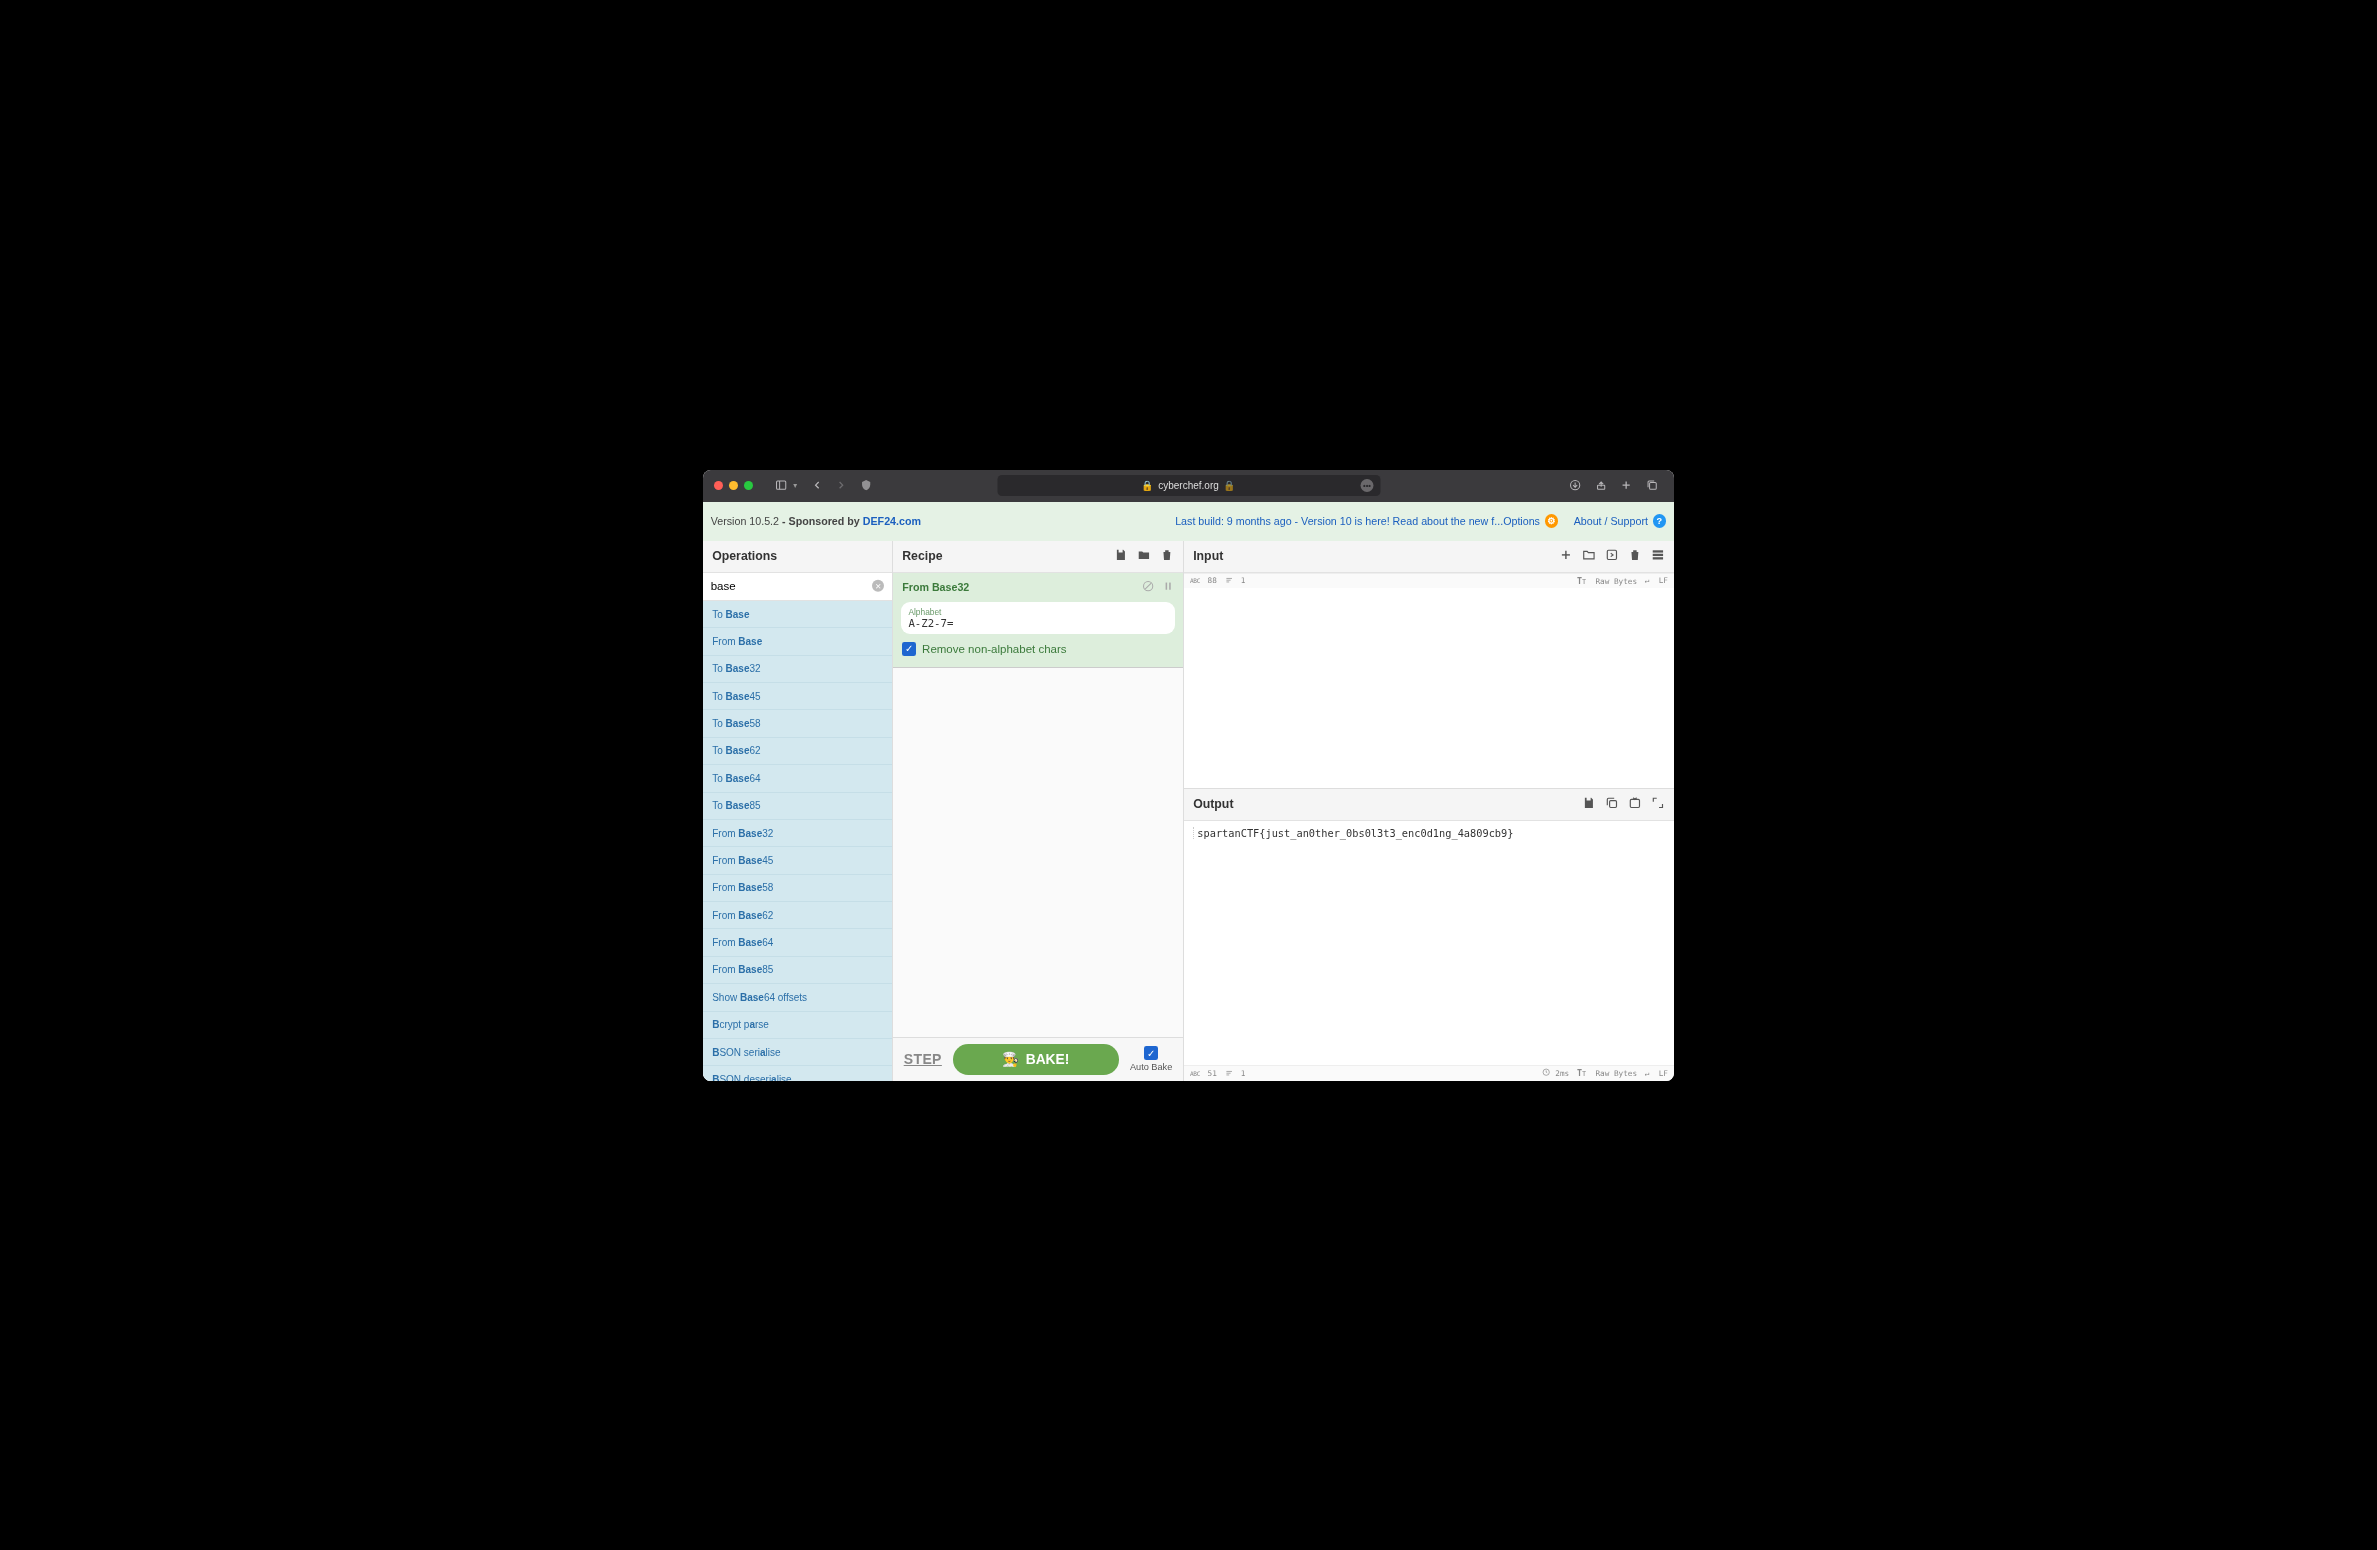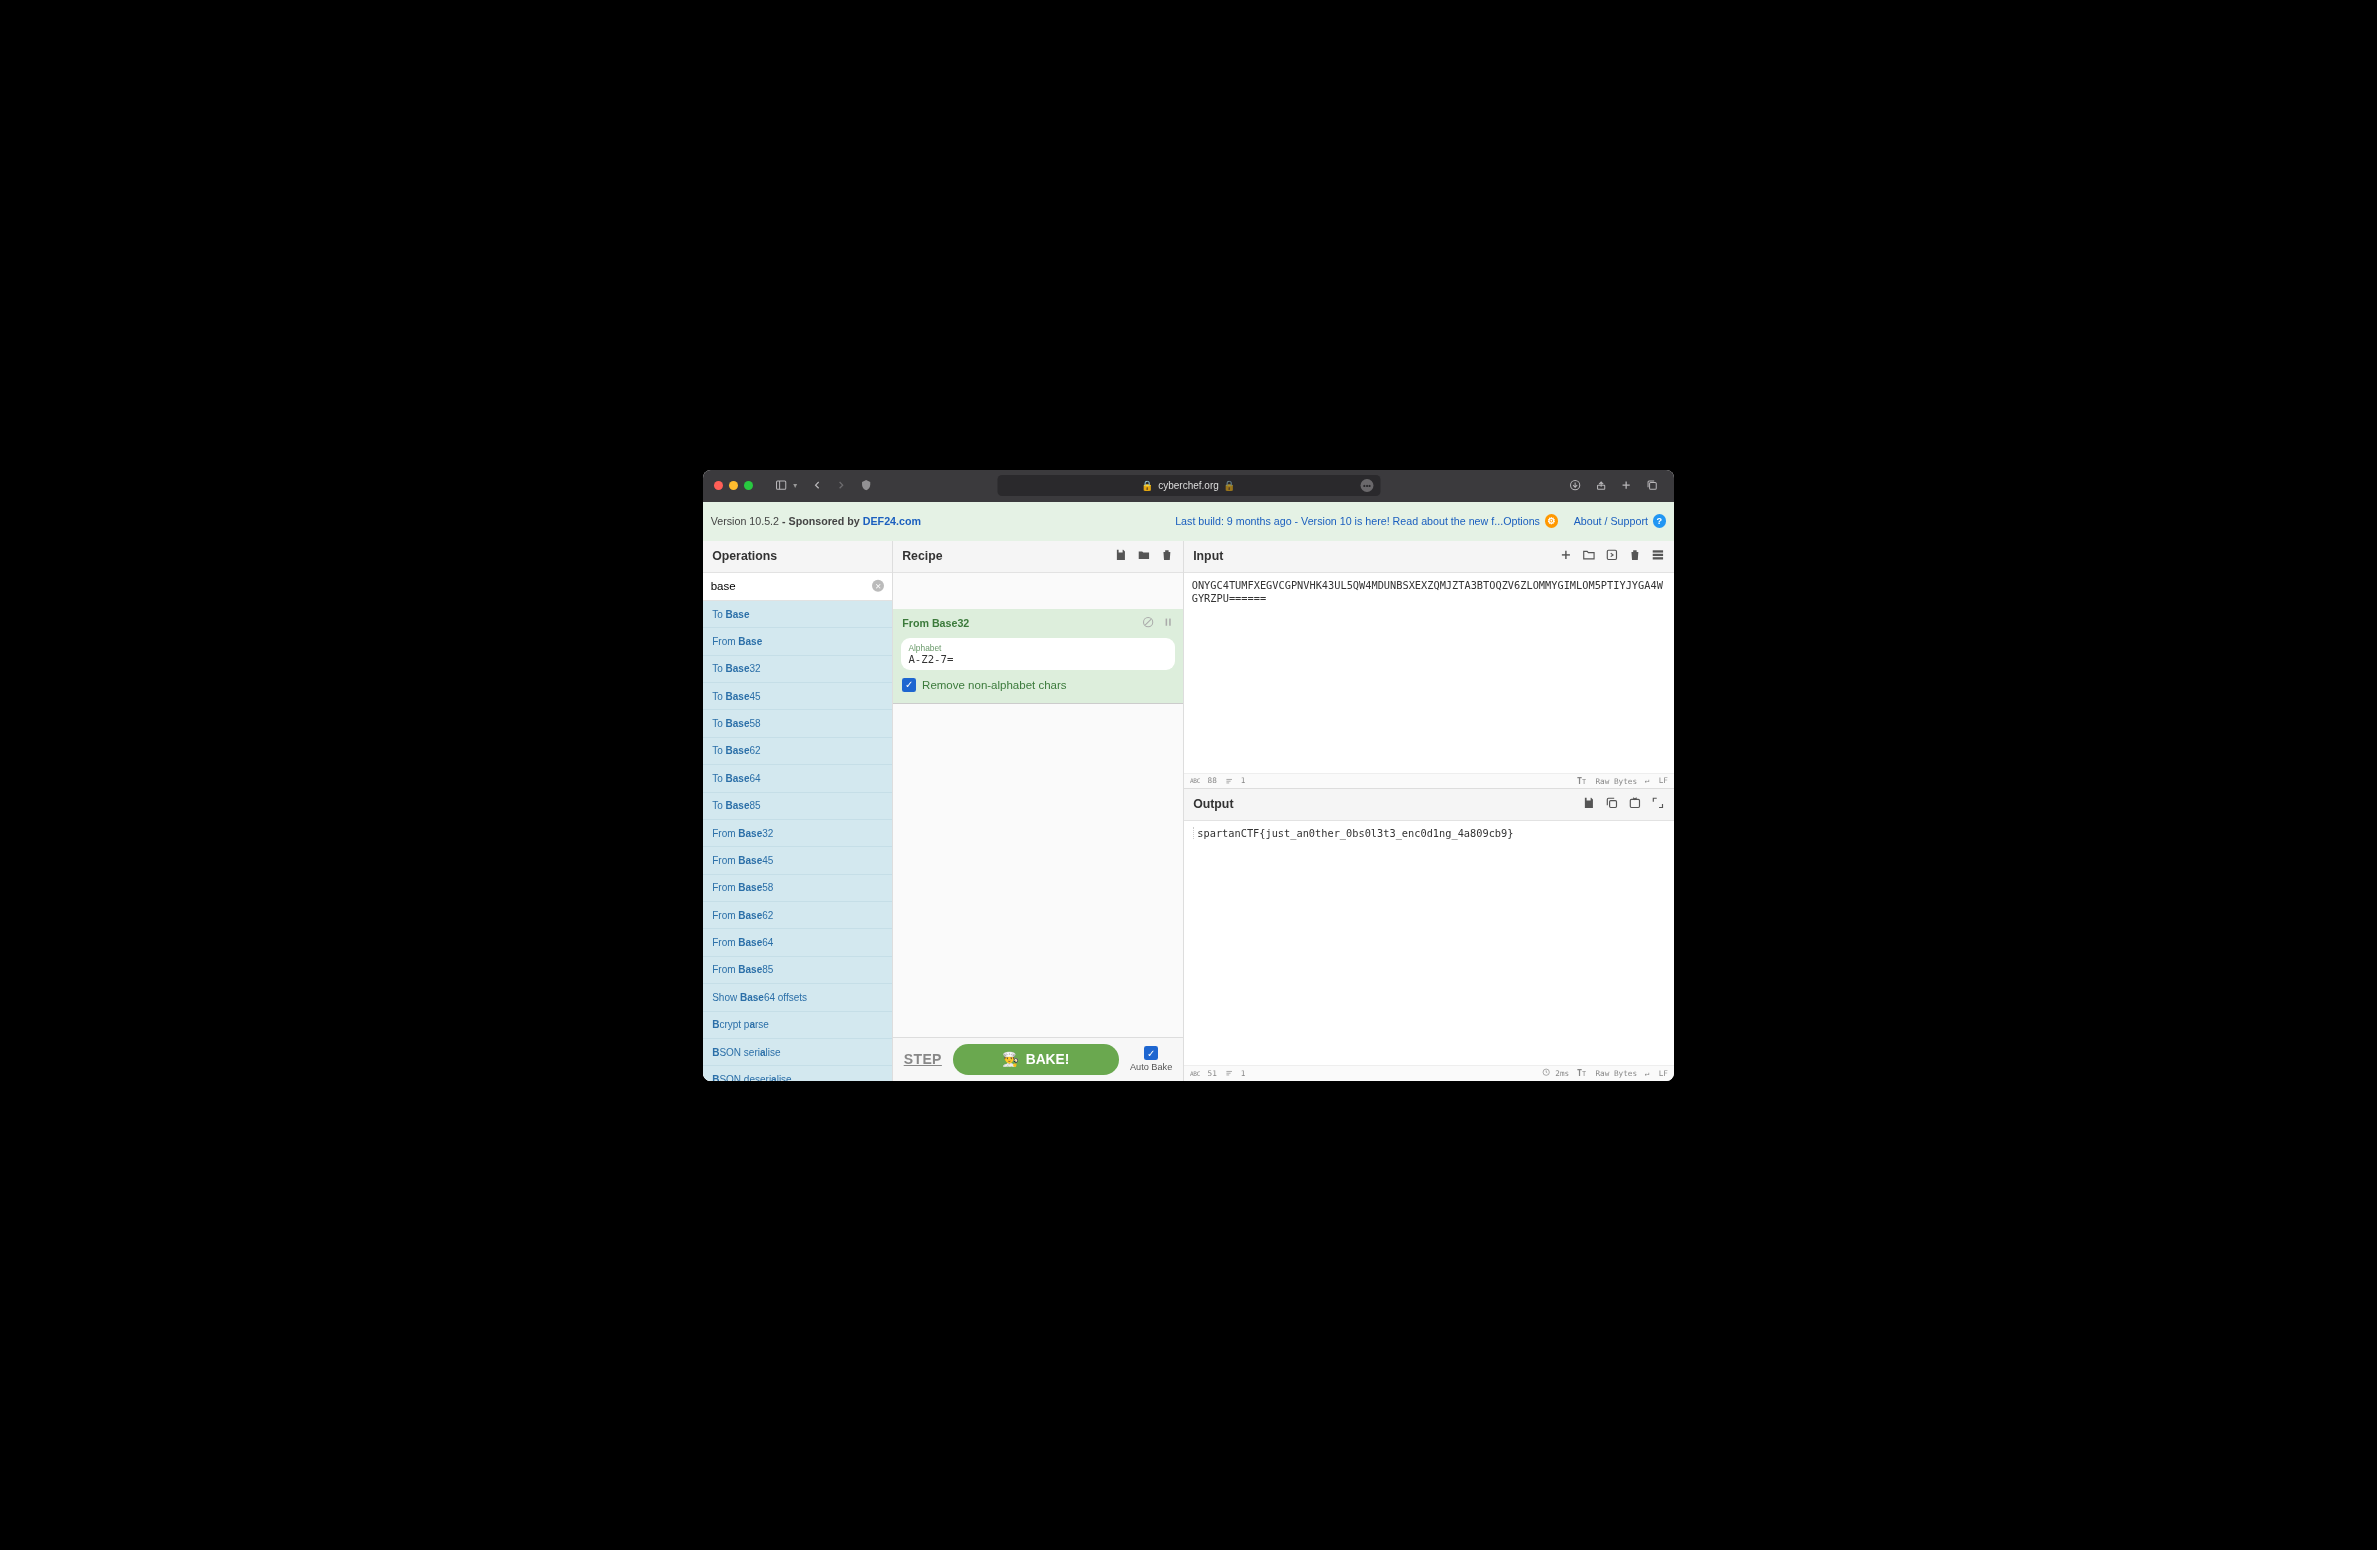--- a/index.html
+++ b/index.html
@@ -23,21 +23,21 @@
 .banner .ver strong { font-weight: 700; }
 .banner .sponsor { color: #1b5fbf; font-weight: 700; }
 .banner .center { flex: 1; text-align: right; color: #1b5fbf; }
 .banner .right { display: flex; align-items: center; gap: 4.6px; color: #1b5fbf; }
 .circ-icon { width: 13.8px; height: 13.8px; border-radius: 50%; display: inline-flex; align-items: center; justify-content: center; color: #fff; font-size: 9.2px; font-weight: 700; }
 .circ-icon.blue { background: #2196f3; }
 .circ-icon.orange { background: #ff9800; }
 .main { flex: 1; display: flex; min-height: 0; }
 .col { display: flex; flex-direction: column; border-right: 0.8px solid #ddd; min-height: 0; }
 .col.ops { width: 190px; background: #fff; }
-.col.recipe { width: 291px; background: #fafafa; gap: 36px; }
+.col.recipe { width: 291px; background: #fafafa; }
 .col.io { flex: 1; display: flex; flex-direction: column; border-right: none; }
 .panel-head { height: 32px; display: flex; align-items: center; padding: 0 9.2px; font-size: 12.3px; font-weight: 600; color: #333; border-bottom: 0.8px solid #e2e2e2; background: #f5f5f5; flex-shrink: 0; }
 .panel-head .icons { margin-left: auto; display: flex; gap: 9.2px; color: #555; }
 .panel-head .icons svg { width: 13.8px; height: 13.8px; cursor: pointer; }
 .search-wrap { position: relative; border-bottom: 0.8px solid #e2e2e2; }
 .search { width: 100%; border: none; padding: 7.7px 23px 7.7px 7.7px; font-size: 11.5px; outline: none; }
 .clear-x { position: absolute; right: 7.7px; top: 50%; transform: translateY(-50%); width: 12.3px; height: 12.3px; background: #bbb; border-radius: 50%; color: #fff; font-size: 7.7px; display: flex; align-items: center; justify-content: center; cursor: pointer; }
 .op-list { flex: 1; overflow-y: auto; }
 .op-item { padding: 7.7px 9.2px; font-size: 10px; color: #2b6fa8; background: #d3e8ef; border-bottom: 0.8px solid #c5dee7; cursor: grab; }
 .op-item b { font-weight: 700; }
@@ -250,21 +250,20 @@
             <span><svg viewBox="0 0 24 24" fill="currentColor">
                   <path d="M6 7h12l-1 14H7z M9 4h6v3H9z M4 7h16"></path>
                 </svg></span>
             <span><svg viewBox="0 0 24 24" fill="currentColor">
                   <rect x="3" y="4" width="18" height="4"></rect>
                   <rect x="3" y="10" width="18" height="4"></rect>
                   <rect x="3" y="16" width="18" height="4"></rect>
                 </svg></span>
           </div>
         </div>
-        <div class="textarea">ONYGC4TUMFXEGVCGPNVHK43UL5QW4MDUNBSXEXZQMJZTA3BTOQZV6ZLOMMYGIMLOM5PTIYJYGA4WGYRZPU======</div>
         <div class="statusbar">
           <span style="font-size:6.1px;letter-spacing:-0.4px">ABC</span>
             <span>88</span>
           <svg class="sb-ic" viewBox="0 0 24 24" fill="none" stroke="currentColor" stroke-width="2">
               <line x1="4" y1="7" x2="20" y2="7"></line>
               <line x1="4" y1="12" x2="16" y2="12"></line>
               <line x1="4" y1="17" x2="12" y2="17"></line>
             </svg>
             <span>1</span>
           <div class="sb-right">

